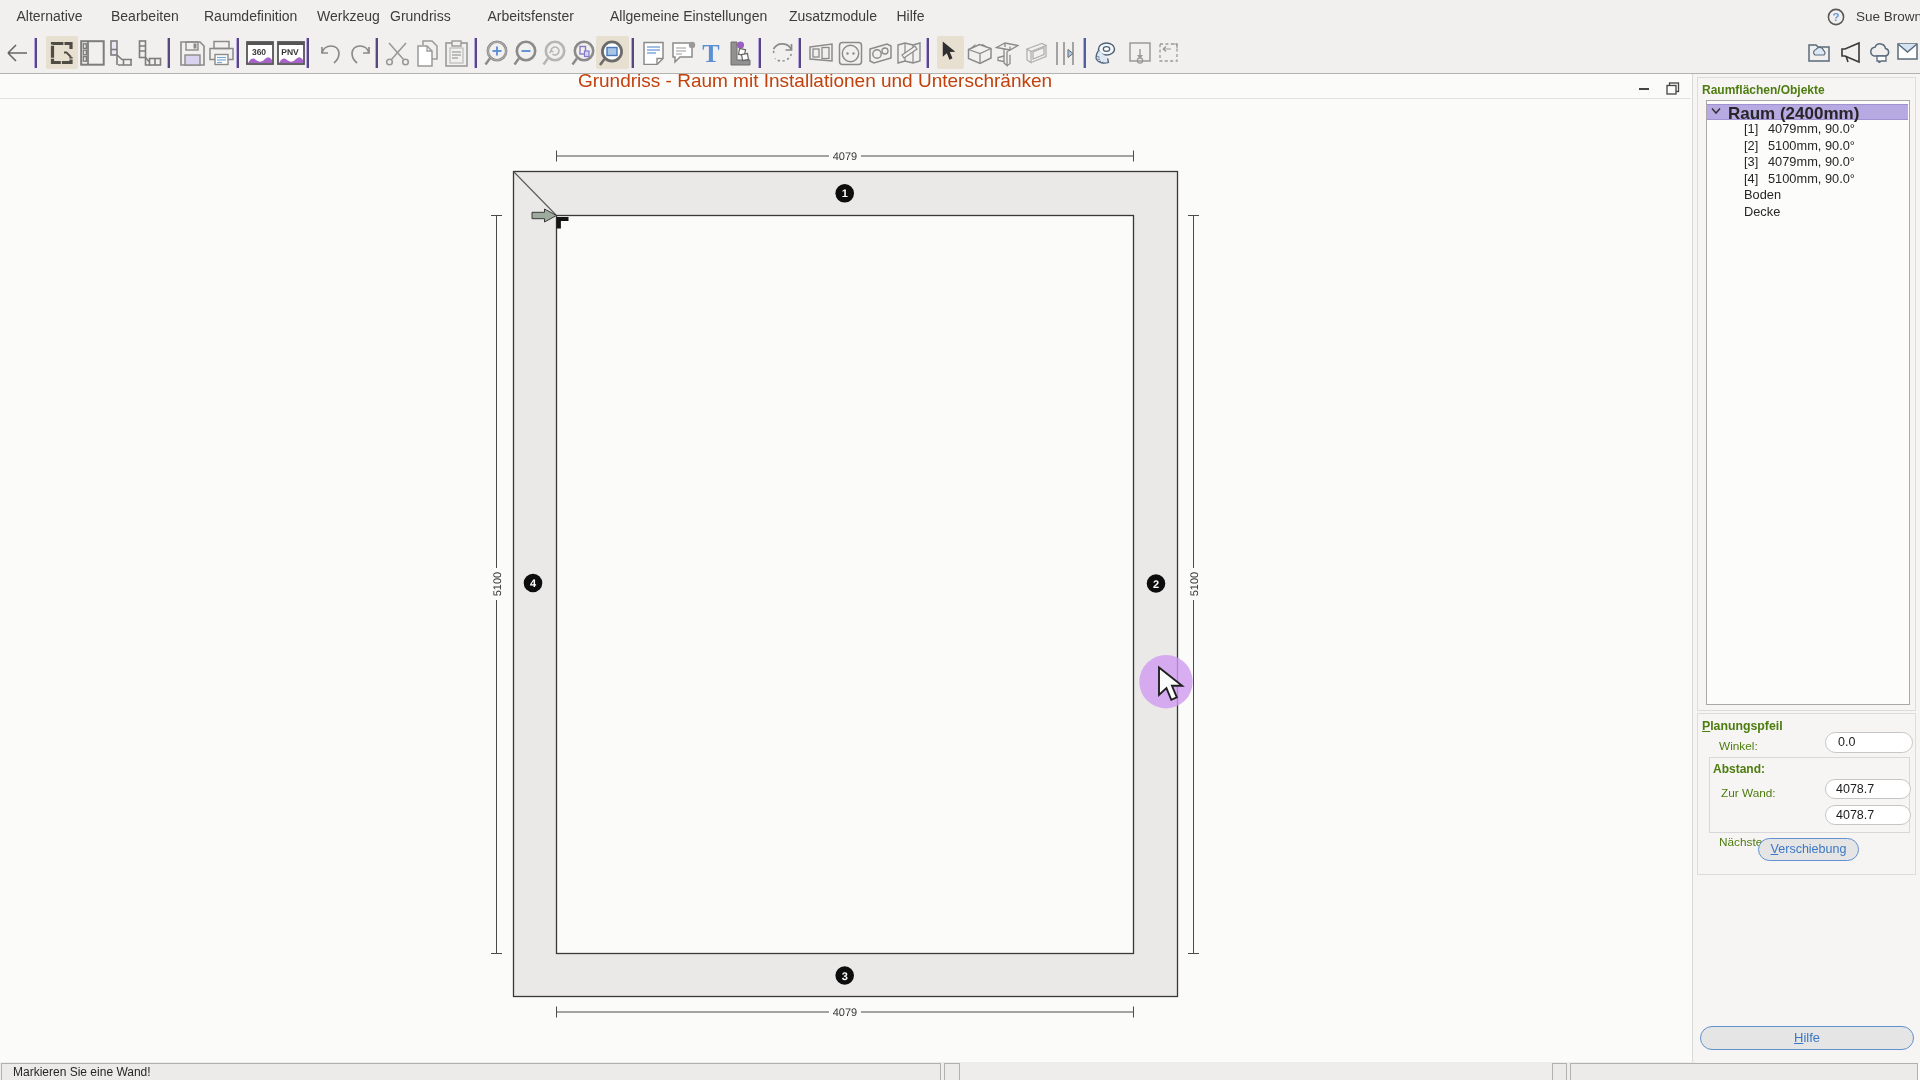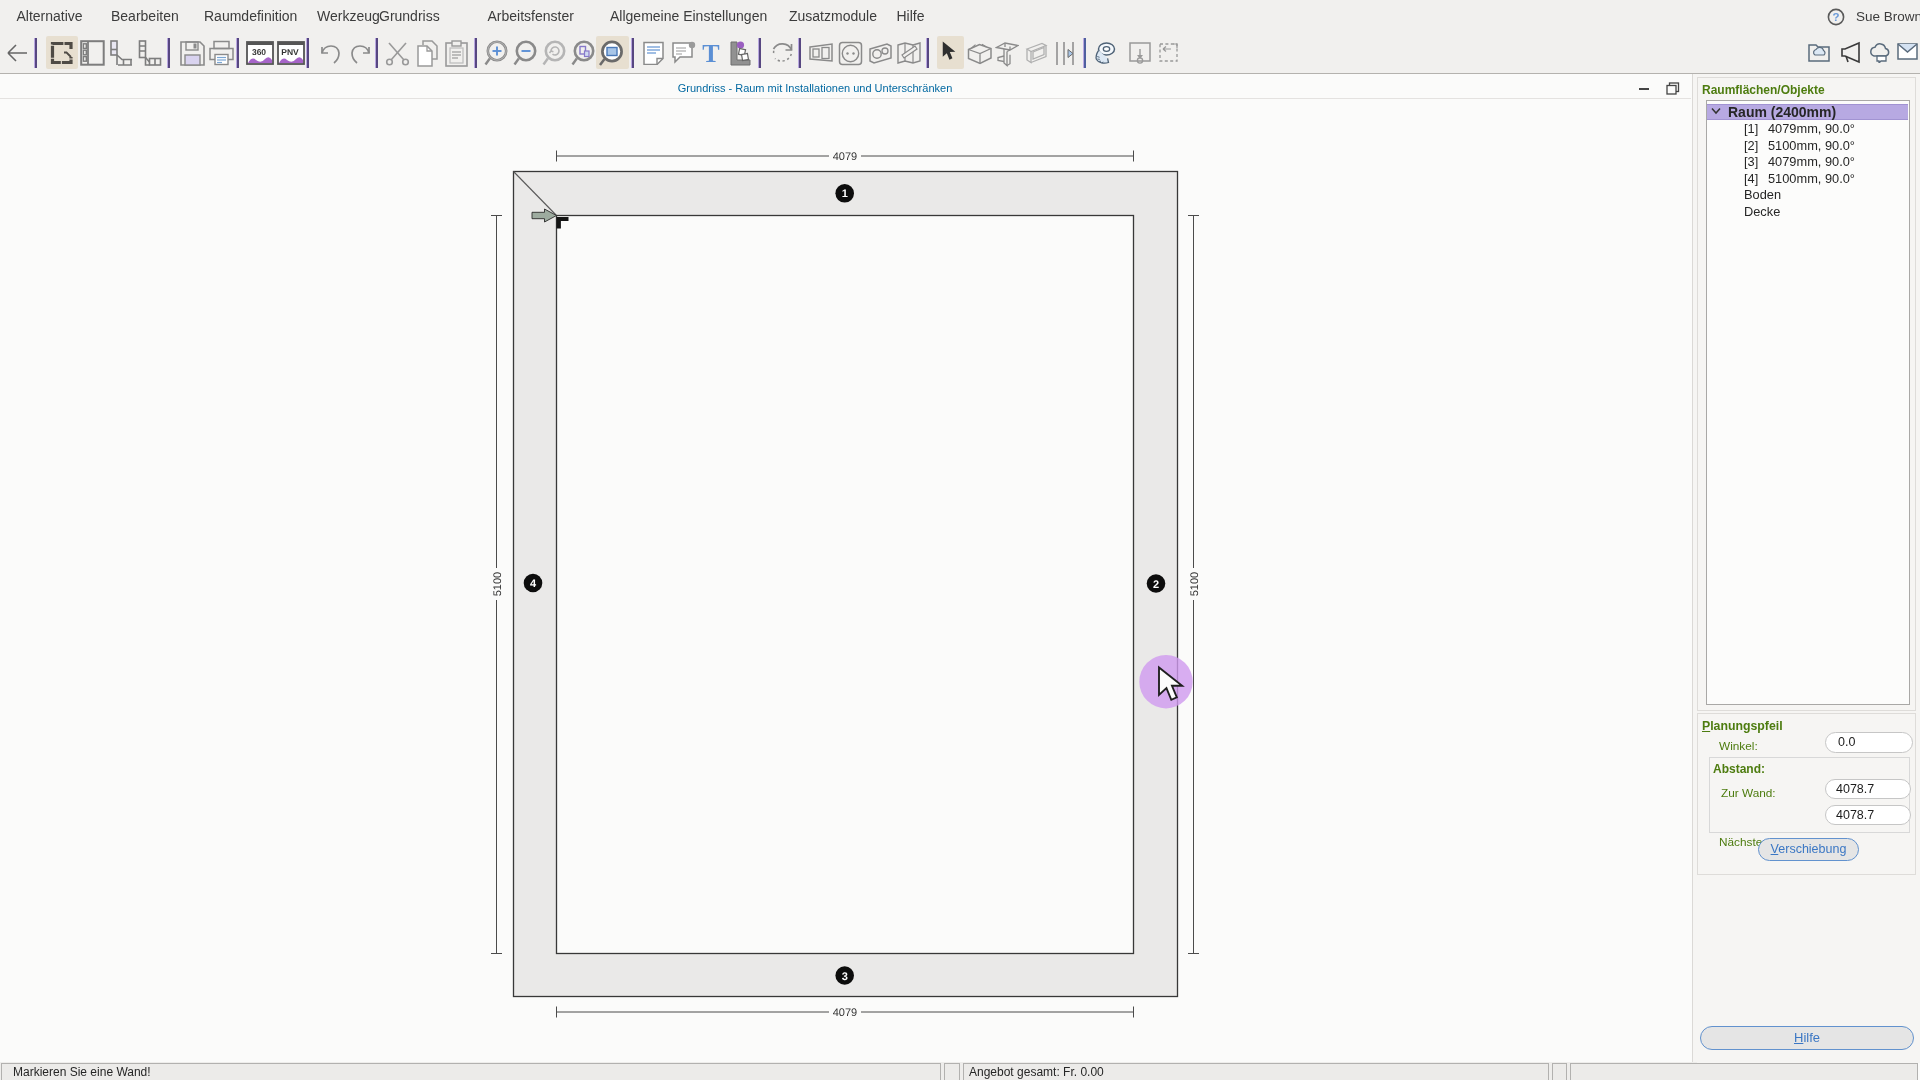--- a/index.html
+++ b/index.html
@@ -8,21 +8,21 @@
   #root{position:relative;width:1920px;height:1080px;background:#fbfbfa;}
   .abs{position:absolute;}
   
   #menubar{position:absolute;left:0;top:0;width:1920px;height:33px;background:#f1f0ee;}
   .mi{position:absolute;top:0;height:33px;line-height:33px;font-size:14px;color:#3c3c3c;white-space:nowrap;}
   #toolbar{position:absolute;left:0;top:33px;width:1920px;height:40px;background:#f1f0ee;border-bottom:1px solid #b4b2ae;}
   .sep{position:absolute;top:38px;width:2px;height:30px;background:#574781;box-shadow:-1px 0 0 #b9a8e0;}
   .ticon{position:absolute;top:39px;}
   .selbg{position:absolute;top:36px;height:33px;background:#e7dfd0;border-radius:2px;}
   
-  #ctitle{position:absolute;left:560px;top:82px;width:510px;text-align:center;font-size:11px;color:#0369a1;}
+  #ctitle{position:absolute;left:560px;top:70px;width:510px;text-align:center;font-size:19px;color:#c2410c;}
   #cline{position:absolute;left:0;top:98px;width:1691px;height:1px;background:#e4e2e0;}
   
   #rpanel{position:absolute;left:1693px;top:74px;width:227px;height:989px;background:#f6f5f3;}
   #rpline{position:absolute;left:1692px;top:74px;width:1px;height:989px;background:#dbd9d6;}
   .panelbox{position:absolute;border:1px solid #dedcd9;}
   .rtext{position:absolute;white-space:nowrap;color:#4d7c0f;}
   .pill{position:absolute;background:#fff;border:1px solid #c6c6c6;border-radius:10.5px;font-size:12.5px;color:#1c1c1c;}
   .bluebtn{position:absolute;border:1.5px solid #6292ce;border-radius:12px;color:#3b77c4;text-align:center;background:#e5e5e5;}
   
   #tree{position:absolute;left:1706px;top:100px;width:204px;height:605px;background:#fcfcfb;border:1px solid #a9a8a6;box-sizing:border-box;}
@@ -34,21 +34,21 @@
 </style>
 </head>
 <body>
 <div id="root">
 
   <div id="menubar">
     <span class="mi" style="left:16.5px">Alternative</span>
     <span class="mi" style="left:111px">Bearbeiten</span>
     <span class="mi" style="left:204px">Raumdefinition</span>
     <span class="mi" style="left:317px">Werkzeug</span>
-    <span class="mi" style="left:379px">Grundriss</span>
+    <span class="mi" style="left:390px">Grundriss</span>
     <span class="mi" style="left:487.5px">Arbeitsfenster</span>
     <span class="mi" style="left:610px">Allgemeine Einstellungen</span>
     <span class="mi" style="left:789px">Zusatzmodule</span>
     <span class="mi" style="left:896.5px">Hilfe</span>
     <svg class="abs" style="left:1827px;top:8px" width="18" height="18" viewBox="0 0 18 18">
         <circle cx="9" cy="9" r="7.6" fill="none" stroke="#5a5a5a" stroke-width="1.6"></circle>
         <text x="9" y="13.2" font-size="11.5" font-weight="bold" fill="#6c9bd8" text-anchor="middle">?</text>
       </svg>
     <span class="mi" style="left:1856px;font-size:13.5px">Sue Brown</span>
   </div>
@@ -427,21 +427,21 @@
 
   <div id="rpline"></div>
   <div id="rpanel"></div>
   <div class="panelbox" style="left:1697px;top:77px;width:217px;height:632px;"></div>
   <div class="rtext" style="left:1702px;top:82.5px;font-size:12px;font-weight:bold;">Raumflächen/Objekte</div>
   <div id="tree"></div>
   <div id="treesel"></div>
   <svg class="abs" style="left:1711px;top:107px" width="10" height="8" viewBox="0 0 10 8">
       <path d="M1 1.5 L5 6 L9 1.5" fill="none" stroke="#333" stroke-width="1.5"></path>
     </svg>
-  <div class="trow" style="left:1728px;top:104px;font-weight:bold;font-size:14px;">Raum (2400mm)</div>
+  <div class="trow" style="left:1728px;top:104px;font-weight:bold;font-size:17px;">Raum (2400mm)</div>
   <div class="trow" style="left:1744px;top:121px;">[1]</div>
     <div class="trow" style="left:1768px;top:121px;">4079mm, 90.0°</div>
   <div class="trow" style="left:1744px;top:137.6px;">[2]</div>
     <div class="trow" style="left:1768px;top:137.6px;">5100mm, 90.0°</div>
   <div class="trow" style="left:1744px;top:154.2px;">[3]</div>
     <div class="trow" style="left:1768px;top:154.2px;">4079mm, 90.0°</div>
   <div class="trow" style="left:1744px;top:170.8px;">[4]</div>
     <div class="trow" style="left:1768px;top:170.8px;">5100mm, 90.0°</div>
   <div class="trow" style="left:1744px;top:187.4px;">Boden</div>
   <div class="trow" style="left:1744px;top:204px;">Decke</div>
@@ -456,18 +456,17 @@
   <div class="pill" style="left:1825px;top:779px;width:74px;height:18px;line-height:18px;padding-left:10px;">4078.7</div>
   <div class="rtext" style="left:1719px;top:810.5px;font-size:11.8px;margin-top:24px;">Nächstes Objekt:</div>
   <div class="pill" style="left:1825px;top:804.5px;width:74px;height:18px;line-height:18px;padding-left:10px;">4078.7</div>
   <div class="bluebtn" style="left:1758px;top:837.5px;width:99px;height:21px;line-height:21px;font-size:12.5px;"><span style="text-decoration:underline">V</span>erschiebung</div>
 
   <div class="bluebtn" style="left:1700px;top:1026px;width:212px;height:22px;line-height:22px;font-size:13px;"><span style="text-decoration:underline">H</span>ilfe</div>
 
   <div id="sbar">
     <div class="scell" style="left:1px;width:940px;padding-left:11px;">Markieren Sie eine Wand!</div>
     <div class="scell" style="left:944px;width:16px;"></div>
-    <div class="scell" style="left:963px;width:586px;padding-left:5px;">Angebot gesamt: Fr. 0.00</div>
     <div class="scell" style="left:1552px;width:15px;"></div>
     <div class="scell" style="left:1570px;width:348px;"></div>
   </div>
 
 </div>
 
 </body></html>

